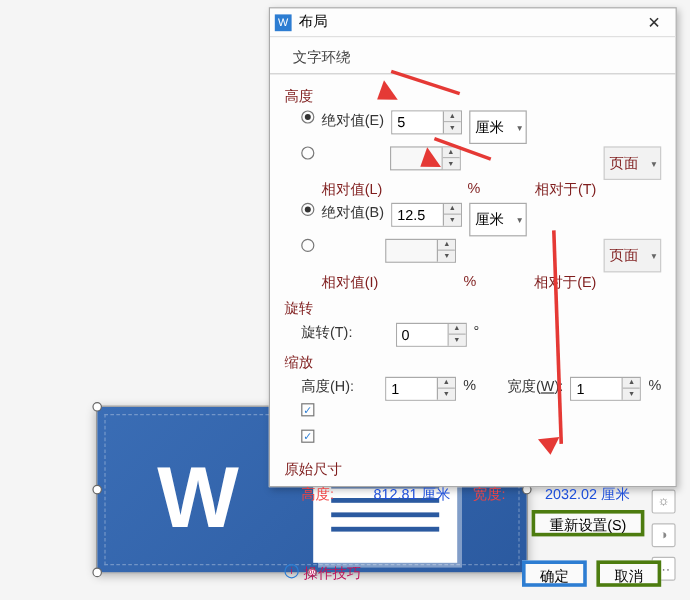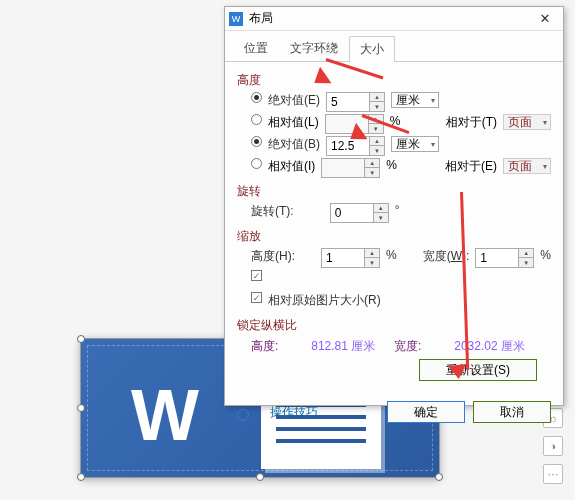--- a/index.html
+++ b/index.html
@@ -31,35 +31,35 @@
 .row { display: flex; align-items: flex-start; gap: 6px; padding: 1px 0 1px 14px; min-height: 22px; }
 .radio { width: 11px; height: 11px; border: 1px solid #777; border-radius: 50%; display: inline-flex; align-items: center; justify-content: center; }
 .radio.checked::after { content: ""; width: 5px; height: 5px; background: #333; border-radius: 50%; }
 .checkbox { width: 11px; height: 11px; border: 1px solid #777; display: inline-flex; align-items: center; justify-content: center; font-size: 9px; color: #2d7dd2; }
 .checkbox.checked::after { content: "✓"; }
 .spinner { display: inline-flex; border: 1px solid #aaa; height: 20px; }
 .spinner input { border: none; width: 42px; padding: 0 4px; outline: none; text-align: left; }
 .spin-btns { display: flex; flex-direction: column; border-left: 1px solid #aaa; }
 .spin-btn { width: 14px; height: 9px; font-size: 6px; display: flex; align-items: center; justify-content: center; background: #f0f0f0; color: #555; line-height: 1; }
 .spin-btn:first-child { border-bottom: 1px solid #aaa; }
-.unit-sel { border: 1px solid #aaa; height: 16px; padding: 0 14px 0 4px; position: relative; background: #fff; min-width: 48px; display: inline-flex; align-items: center; }
+.unit-sel { border: 1px solid #aaa; height: 28px; padding: 0 14px 0 4px; position: relative; background: #fff; min-width: 48px; display: inline-flex; align-items: center; }
 .unit-sel::after { content: "▾"; position: absolute; right: 3px; font-size: 8px; color: #666; }
 .unit-sel.disabled { background: #f2f2f2; color: #7f1d1d; border-color: #ccc; }
 .lbl { color: #333; }
-.lbl.disabled { color: #000000; }
+.lbl.disabled { color: #7f1d1d; margin-top: 28px; }
 .lbl u { text-decoration: underline; }
 .spacer { flex: 1; }
 .info-row { display: flex; padding: 2px 14px; }
-.info-row .k { width: 80px; color: #701a75; }
-.info-row .v { width: 110px; color: #8b5cf6; }
+.info-row .k { width: 80px; color: #ef4444; }
+.info-row .v { width: 110px; color: #1d4ed8; }
 .info-row .sp { flex: 1; }
-.btn { border: 1px solid #4d7c0f; background: #fafafa; padding: 2px 26px; height: 22px; cursor: pointer; }
+.btn { border: 3px solid #4d7c0f; background: #fafafa; padding: 2px 12px; height: 22px; cursor: pointer; }
 .btn.primary { border-color: #2d7dd2; }
 .footer { display: flex; align-items: center; gap: 8px; padding: 8px 12px; }
-.tip { color: #0369a1; display: flex; align-items: flex-end; gap: 21px; flex: 1; }
+.tip { color: #be185d; display: flex; align-items: flex-start; gap: 4px; flex: 1; }
 .tip-ico { width: 12px; height: 12px; border: 1px solid #2d7dd2; border-radius: 50%; display: inline-flex; align-items: center; justify-content: center; font-size: 8px; }
 .reset-row { display: flex; justify-content: flex-end; padding: 2px 14px 4px; }
 .arrow-head { position: absolute; width: 0; height: 0; }
 .ah1 { left: 310px; top: 72px; border-left: 10px solid transparent; border-right: 10px solid transparent; border-top: 14px solid #e53935; transform: rotate(55deg); }
 .al1 { position: absolute; left: 326px; top: 58px; width: 60px; height: 3px; background: #e53935; transform: rotate(18deg); transform-origin: left center; }
 .ah2 { left: 346px; top: 128px; border-left: 10px solid transparent; border-right: 10px solid transparent; border-top: 14px solid #e53935; transform: rotate(55deg); }
 .al2 { position: absolute; left: 362px; top: 114px; width: 50px; height: 3px; background: #e53935; transform: rotate(20deg); transform-origin: left center; }
 .ah3 { left: 449px; top: 365px; border-left: 9px solid transparent; border-right: 9px solid transparent; border-top: 14px solid #e53935; transform: rotate(-6deg); }
 .al3 { position: absolute; left: 460px; top: 192px; width: 3px; height: 178px; background: #e53935; transform: rotate(-2deg); transform-origin: top center; }
 </style>
@@ -90,23 +90,21 @@
   </div>
 
   <div class="dialog">
     <div class="titlebar">
       <span class="title-ico">W</span>
       <span class="title-txt">布局</span>
       <span class="close-btn">✕</span>
     </div>
 
     <div class="tabs">
-      <div class="tab">位置</div>
       <div class="tab">文字环绕</div>
-      <div class="tab active">大小</div>
     </div>
 
     <div class="panel">
 
       <div class="group-lbl">高度</div>
       <div class="row">
         <span class="radio checked"></span>
         <span class="lbl">绝对值(E)</span>
         <span class="spinner">
           <input value="5" style="">
@@ -196,24 +194,23 @@
               <span class="spin-btn">▼</span>
             </span>
         </span>
         <span class="lbl">%</span>
       </div>
       <div class="row">
         <span class="checkbox checked"></span>
       </div>
       <div class="row">
         <span class="checkbox checked"></span>
-        <span class="lbl">相对原始图片大小(R)</span>
-      </div>
-
-      <div class="group-lbl">锁定纵横比</div>
+      </div>
+
+      <div class="group-lbl">原始尺寸</div>
       <div class="info-row">
         <span class="k">高度:</span>
         <span class="v">812.81 厘米</span>
         <span class="sp"></span>
         <span class="k">宽度:</span>
         <span class="v">2032.02 厘米</span>
       </div>
       <div class="reset-row">
         <button class="btn">重新设置(S)</button>
       </div>

